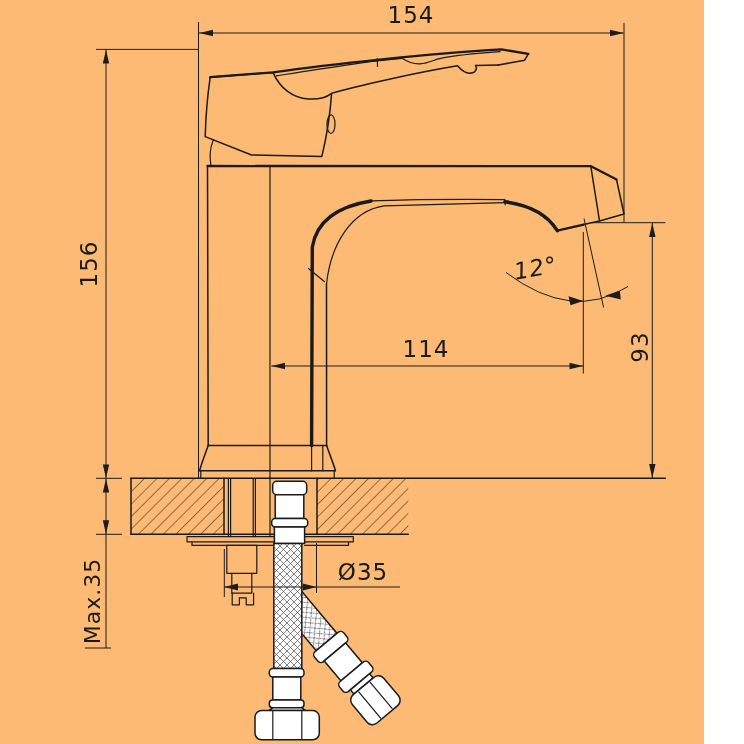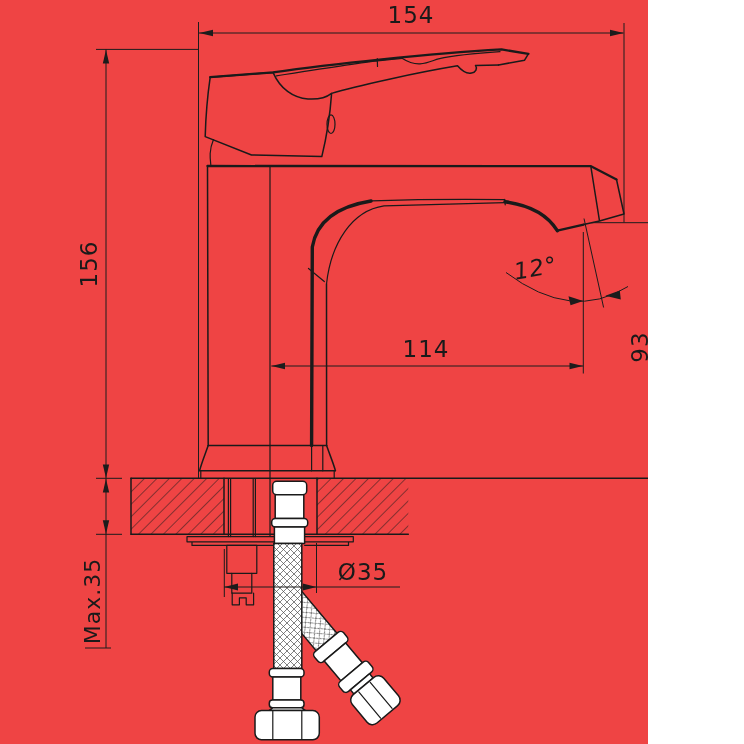--- a/index.html
+++ b/index.html
@@ -1,16 +1,16 @@
 <!DOCTYPE html>
 <html><head>
 <meta charset="utf-8">
 <style>
   html,body{margin:0;padding:0;background:#fff;}
-  .stage{width:648px;height:744px;position:relative;background:#ef4444;overflow:hidden;
+  .stage{width:704px;height:744px;position:relative;background:#fdba74;overflow:hidden;
          font-family:"DejaVu Sans", sans-serif;}
   svg{display:block;}
   .ln{stroke:#1a1a1a;fill:none;stroke-width:1.5;stroke-linecap:round;stroke-linejoin:round;}
   .ln2{stroke:#1a1a1a;fill:none;stroke-width:1.2;stroke-linecap:round;stroke-linejoin:round;}
   .thick{stroke:#1a1a1a;fill:none;stroke-width:3.4;stroke-linecap:round;stroke-linejoin:round;}
   .med{stroke:#1a1a1a;fill:none;stroke-width:2.3;stroke-linecap:round;stroke-linejoin:round;}
   .dim{stroke:#1c1c1c;fill:none;stroke-width:1;}
   .arr{fill:#1c1c1c;stroke:none;}
   .wf{fill:#ffffff;stroke:#1a1a1a;stroke-width:1.5;stroke-linejoin:round;}
   text.dimtxt{font-family:"DejaVu Sans", sans-serif;fill:#1a1a1a;font-size:23px;letter-spacing:1px;}

